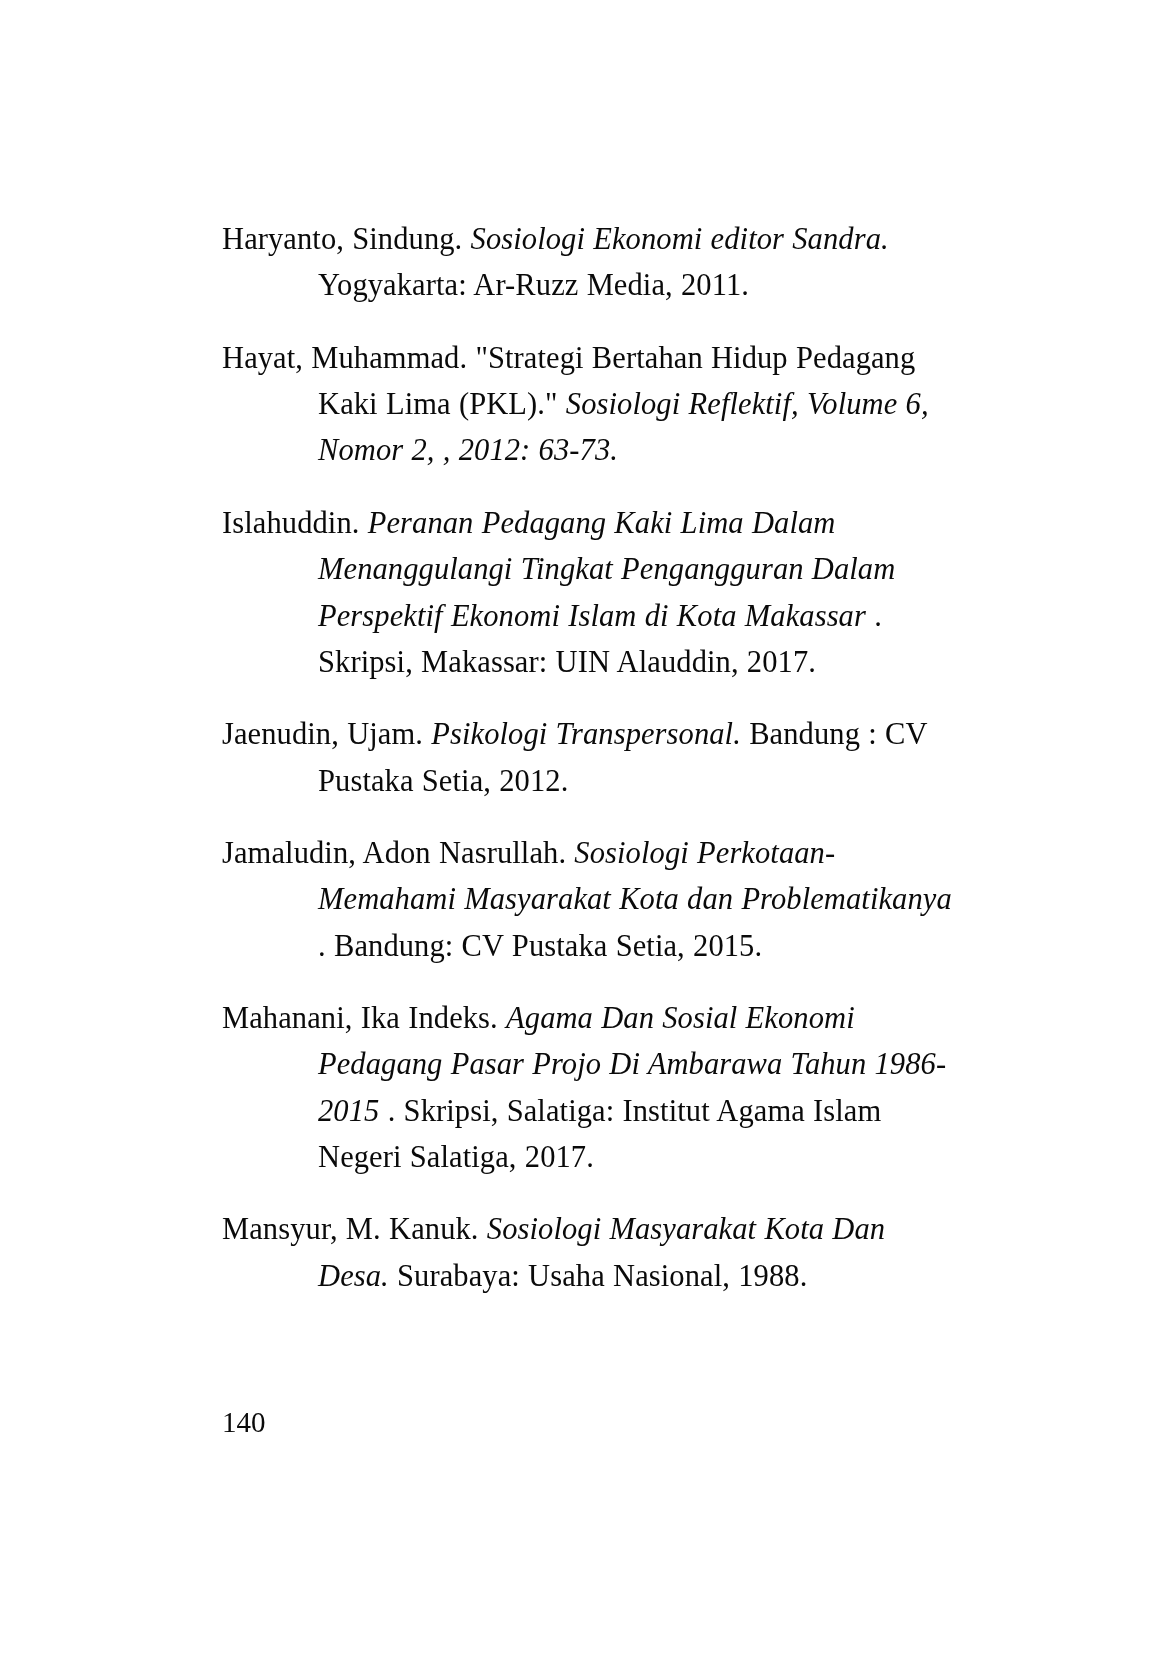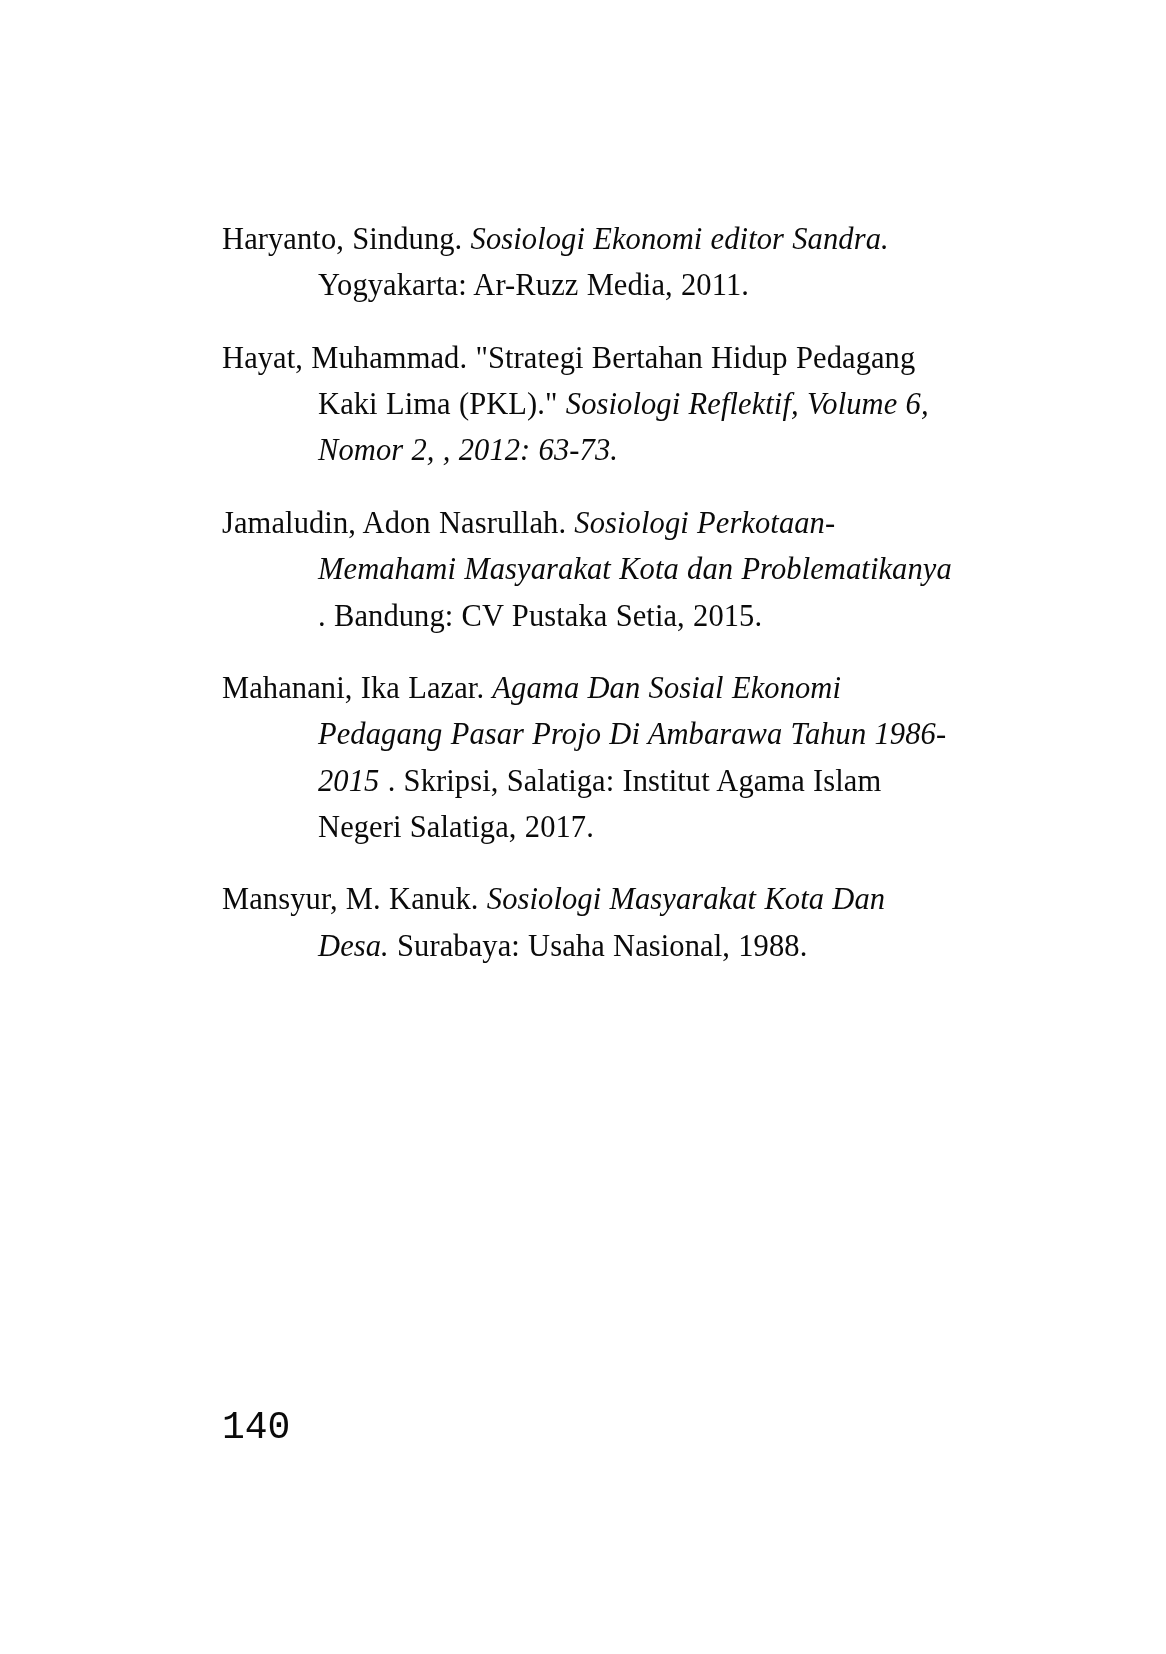--- a/index.html
+++ b/index.html
@@ -38,29 +38,31 @@
     letter-spacing: 0.1px;
     word-spacing: 0.5px;
   }
   .bib-entry .ital {
     font-style: italic;
   }
   .page-number {
     position: absolute;
     left: 222px;
     top: 1402px;
-    font-size: 38px;
-    font-family: Liberation Mono, monospace;
+    font-size: 29px;
+    font-family: Liberation Serif, serif;
   }
 </style>
 </head>
 <body>
 
 <div class="page">
   <div class="bib-list">
       <div class="bib-entry"><span>Haryanto, Sindung. </span><span class="ital">Sosiologi Ekonomi editor Sandra.</span><span> Yogyakarta: Ar-Ruzz Media, 2011.</span></div>
       <div class="bib-entry"><span>Hayat, Muhammad. "Strategi Bertahan Hidup Pedagang Kaki Lima (PKL)." </span><span class="ital">Sosiologi Reflektif, Volume 6, Nomor 2, , 2012: 63-73.</span></div>
+      <div class="bib-entry"><span>Islahuddin. </span><span class="ital">Peranan Pedagang Kaki Lima Dalam Menanggulangi Tingkat Pengangguran Dalam Perspektif Ekonomi Islam di Kota Makassar </span><span>. Skripsi, Makassar: UIN Alauddin, 2017.</span></div>
+      <div class="bib-entry"><span>Jaenudin, Ujam. </span><span class="ital">Psikologi Transpersonal.</span><span> Bandung : CV Pustaka Setia, 2012.</span></div>
       <div class="bib-entry"><span>Jamaludin, Adon Nasrullah. </span><span class="ital">Sosiologi Perkotaan- Memahami Masyarakat Kota dan Problematikanya </span><span>. Bandung: CV Pustaka Setia, 2015.</span></div>
-      <div class="bib-entry"><span>Mahanani, Ika Lazar. </span><span class="ital">Agama Dan Sosial Ekonomi Pedagang Pasar Projo Di Ambarawa Tahun 1986- 2015 </span><span>. Skripsi, Salatiga: Institut Agama Islam Negeri Salatiga, 2017.</span></div>
+      <div class="bib-entry"><span>Mahanani, Ika Indeks. </span><span class="ital">Agama Dan Sosial Ekonomi Pedagang Pasar Projo Di Ambarawa Tahun 1986- 2015 </span><span>. Skripsi, Salatiga: Institut Agama Islam Negeri Salatiga, 2017.</span></div>
       <div class="bib-entry"><span>Mansyur, M. Kanuk. </span><span class="ital">Sosiologi Masyarakat Kota Dan Desa.</span><span> Surabaya: Usaha Nasional, 1988.</span></div>
     </div>
   <div class="page-number">140</div>
 </div>
 
 </body></html>

